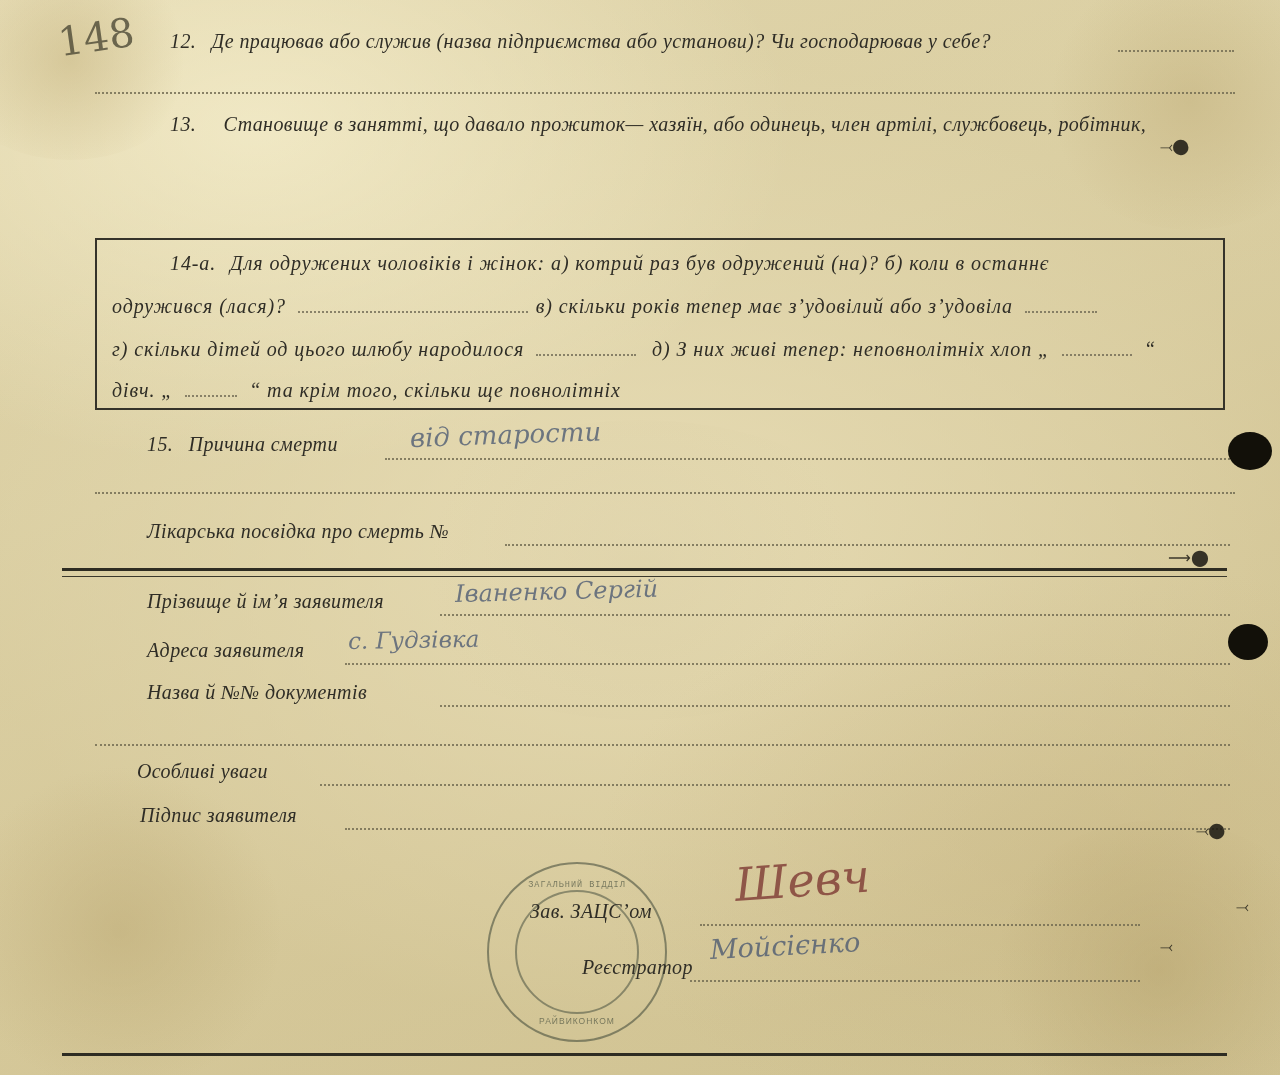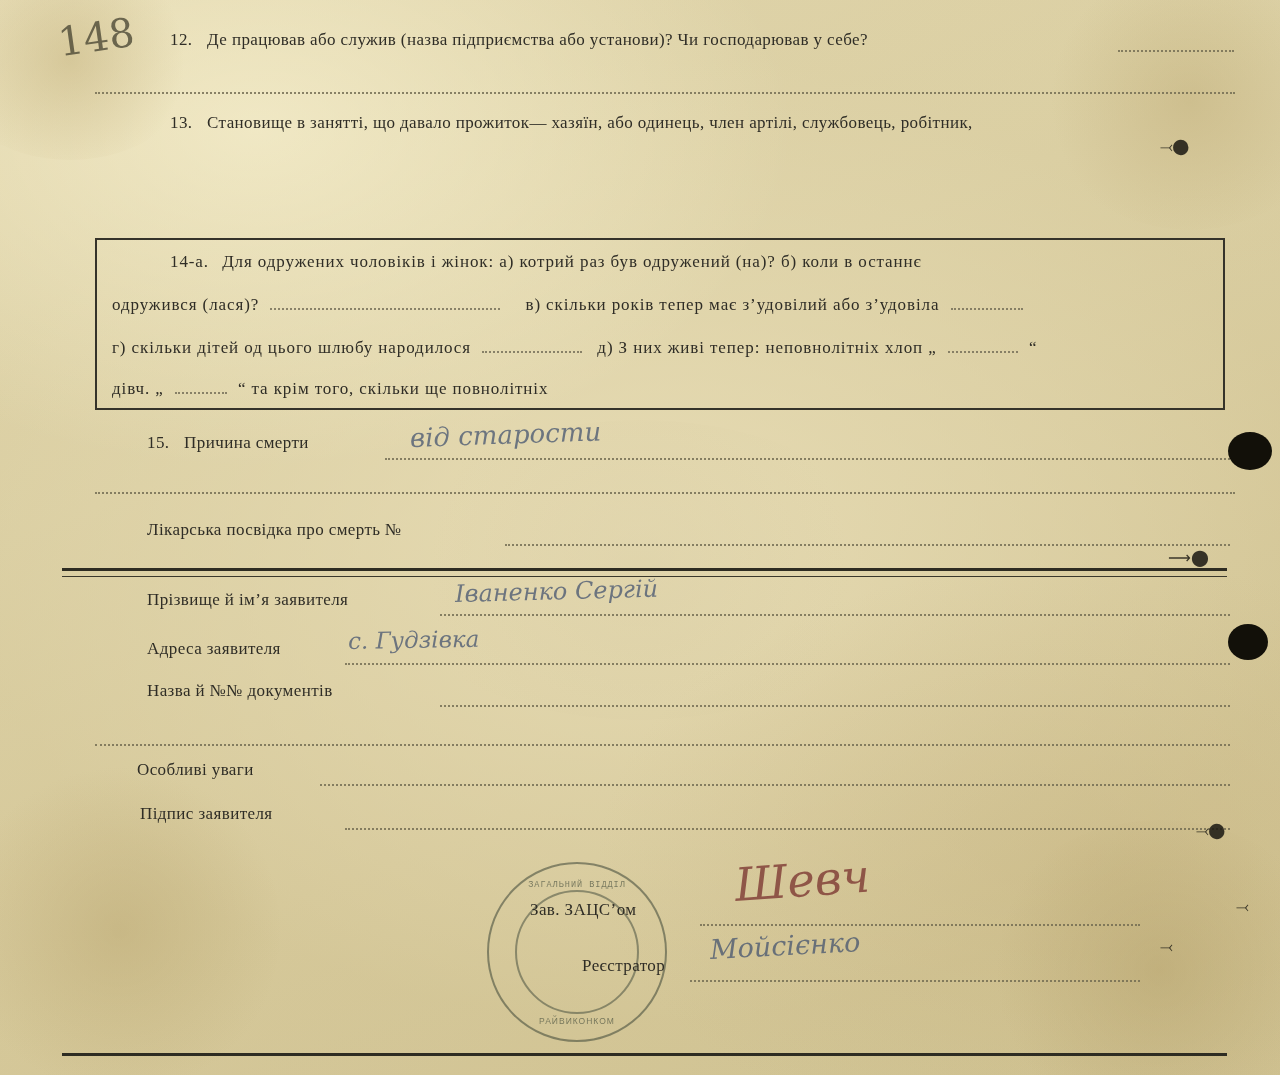--- a/index.html
+++ b/index.html
@@ -30,24 +30,25 @@
   
   .stain {
     position: absolute;
     border-radius: 50%;
     pointer-events: none;
   }
 
   
   .line {
     position: absolute;
-    font-size: 17px;
+    font-size: 20px;
     letter-spacing: 0.4px;
     color: #2f2d26;
     white-space: nowrap;
+    font-style: italic;
   }
 
   .dots {
     display: inline-block;
     vertical-align: baseline;
     border-bottom: 2px dotted #6a6450;
     height: 12px;
     margin-left: 6px;
     opacity: .75;
   }
@@ -155,35 +156,35 @@
 
   <div class="line" style="left:170px;top:30px;">
     <span>12.</span>
     <span style="margin-left:10px">Де працював або служив (назва підприємства або установи)? Чи господарював у себе?</span>
   </div>
   <div class="rule-dot" style="left:1118px;top:50px;width:116px;"></div>
   <div class="rule-dot" style="left:95px;top:92px;width:1140px;"></div>
 
   <div class="line" style="left:170px;top:113px;">
     <span>13.</span>
-    <span style="margin-left:10px">Становище в занятті, що давало прожиток— хазяїн, або одинець, член артілі, службовець, робітник,</span>
+    <span style="margin-left:22px">Становище в занятті, що давало прожиток— хазяїн, або одинець, член артілі, службовець, робітник,</span>
   </div>
 
 
   <div class="box" style="left:95px;top:238px;width:1130px;height:172px;"></div>
 
   <div class="line" style="left:170px;top:252px;letter-spacing:.9px;">
     <span>14-а.</span>
     <span style="margin-left:8px">Для одружених чоловіків і жінок: а) котрий раз був одружений (на)? б) коли в останнє</span>
   </div>
 
   <div class="line" style="left:112px;top:295px;letter-spacing:.9px;">
     <span>одружився (лася)?</span>
     <span class="dots" style="width:230px"></span>
-    <span style="margin-left:20px">в) скільки років тепер має з’удовілий або з’удовіла</span>
+    <span style="margin-left:2px">в) скільки років тепер має з’удовілий або з’удовіла</span>
     <span class="dots" style="width:72px"></span>
   </div>
 
   <div class="line" style="left:112px;top:379px;letter-spacing:.9px;">
     <span>дівч. „</span>
     <span class="dots" style="width:52px"></span>
     <span style="margin-left:6px">“ та крім того, скільки ще повнолітніх</span>
   </div>
 
   <div class="line" style="left:112px;top:338px;letter-spacing:.9px;">

